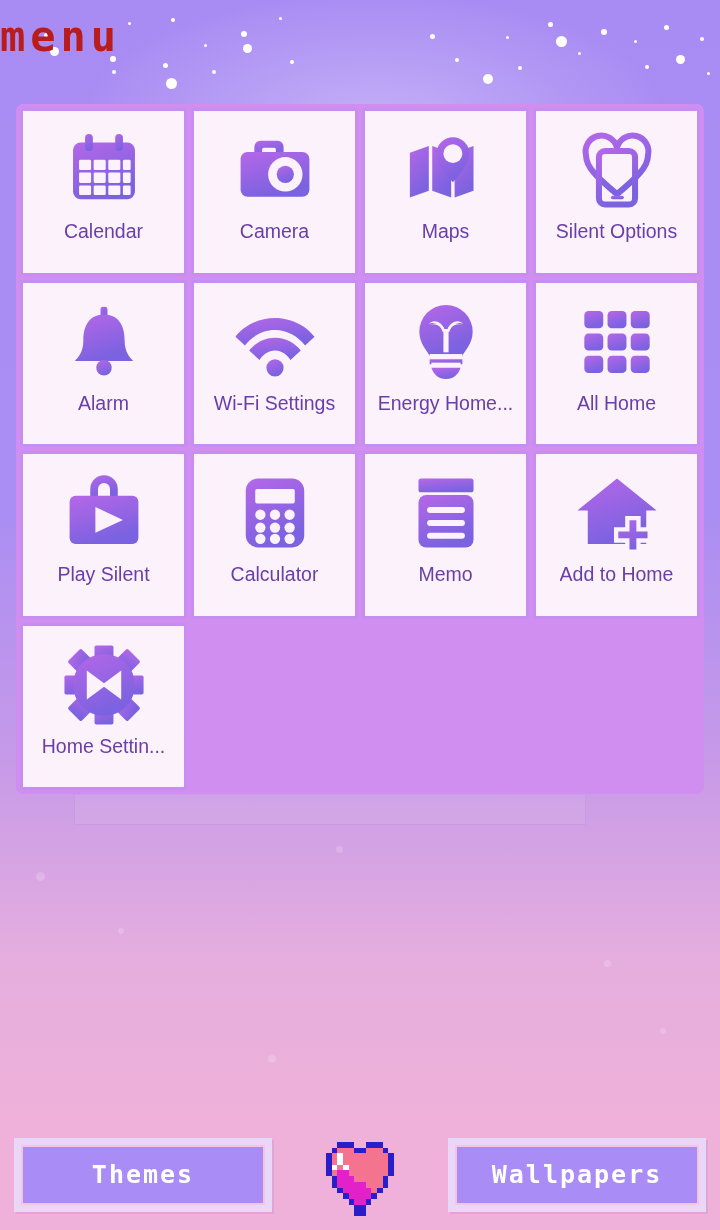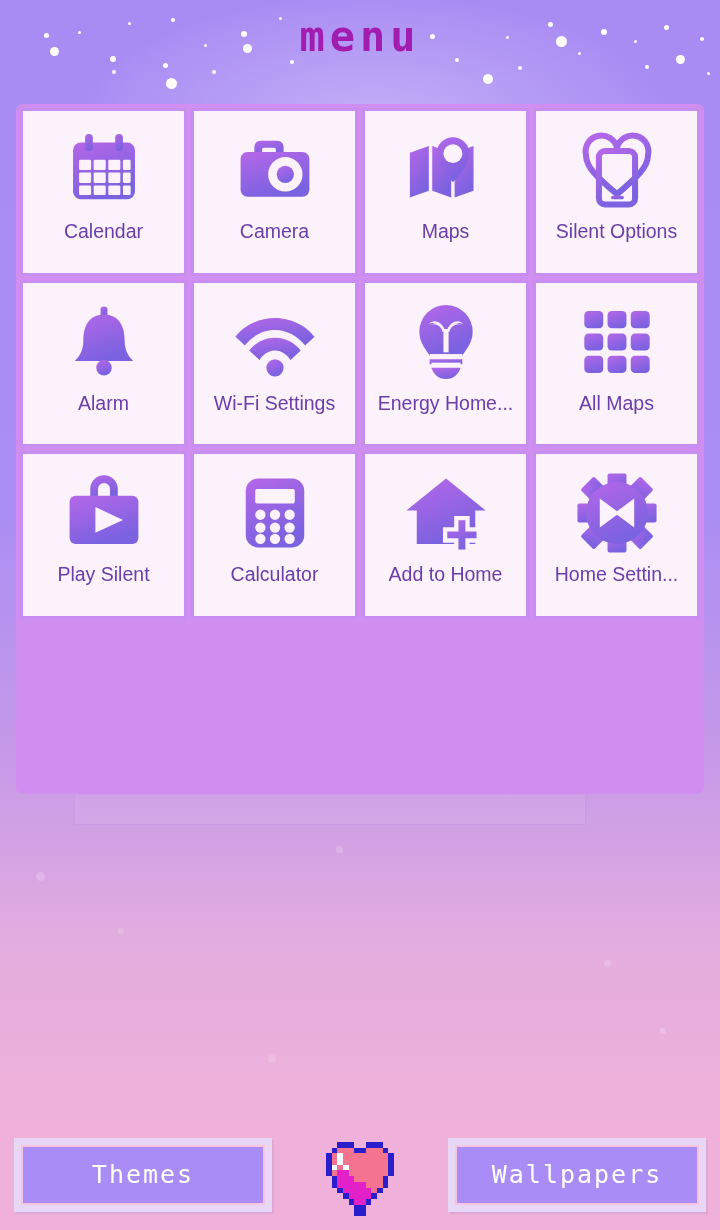--- a/index.html
+++ b/index.html
@@ -34,25 +34,25 @@
   }
   .sparkle.faint { background: rgba(255,255,255,0.18); }
 
   
   #header {
     position:absolute; left:0; top:0; width:720px; height:92px;
     z-index:4;
   }
   #menu-title {
     position:absolute; left:0; right:0; top:14px;
-    text-align:center;
+    text-align:left;
     font-family: "DejaVu Sans Mono", monospace;
     font-size:42px;
     letter-spacing:5px;
-    color:#a21caf;
+    color:#b91c1c;
     font-weight:700;
     text-transform:lowercase;
     line-height:46px;
     -webkit-font-smoothing:none;
   }
 
   
   #grid-panel {
     position:absolute;
     left:16px; top:104px;
@@ -122,20 +122,21 @@
     padding:5px;
     box-shadow: 2px 2px 0 rgba(150,110,190,0.18);
   }
   .nav-button-inner {
     width:100%; height:100%;
     background:#a98cf5;
     border:2px solid #f6c3e0;
     display:flex;
     align-items:center;
     justify-content:center;
+    font-weight:bold;
   }
   .nav-button-label {
     font-family:"DejaVu Sans Mono", monospace;
     font-size:25px;
     color:#ffffff;
     letter-spacing:2px;
     line-height:28px;
   }
   #themes-button { left:14px; width:258px; }
   #wallpapers-button { left:448px; width:258px; }
@@ -359,21 +360,21 @@
             <rect x="66" y="14" width="22" height="20" rx="5"></rect>
           <rect x="12" y="40" width="22" height="20" rx="5"></rect>
             <rect x="39" y="40" width="22" height="20" rx="5"></rect>
             <rect x="66" y="40" width="22" height="20" rx="5"></rect>
           <rect x="12" y="66" width="22" height="20" rx="5"></rect>
             <rect x="39" y="66" width="22" height="20" rx="5"></rect>
             <rect x="66" y="66" width="22" height="20" rx="5"></rect>
         </g>
       </svg>
     </div>
-    <div class="tile-label">All Maps</div>
+    <div class="tile-label">All Home</div>
   </div>
 
   <div class="tile">
     <div class="tile-icon">
       <svg viewBox="0 0 100 100">
         <defs>
             <linearGradient id="g10" x1="0" y1="0" x2="0.4" y2="1">
           <stop offset="0" stop-color="#b567e8"></stop>
               <stop offset="1" stop-color="#7a62e0"></stop>
             </linearGradient>
@@ -408,20 +409,40 @@
             <circle cx="67" cy="67" r="6"></circle>
           <circle cx="33" cy="80" r="6"></circle>
             <circle cx="50" cy="80" r="6"></circle>
             <circle cx="67" cy="80" r="6"></circle>
         </g>
       </svg>
     </div>
     <div class="tile-label">Calculator</div>
   </div>
 
+  <div class="tile">
+    <div class="tile-icon">
+      <svg viewBox="0 0 100 100">
+        <defs>
+            <linearGradient id="g14" x1="0" y1="0" x2="0.4" y2="1">
+          <stop offset="0" stop-color="#b567e8"></stop>
+              <stop offset="1" stop-color="#7a62e0"></stop>
+            </linearGradient>
+          </defs>
+        <rect x="18" y="10" width="64" height="16" rx="3" fill="url(#g14)"></rect>
+        <rect x="18" y="29" width="64" height="61" rx="9" fill="url(#g14)"></rect>
+        <g fill="#fbf2fb">
+          <rect x="28" y="43" width="44" height="7" rx="3.5"></rect>
+          <rect x="28" y="58" width="44" height="7" rx="3.5"></rect>
+          <rect x="28" y="73" width="44" height="7" rx="3.5"></rect>
+        </g>
+      </svg>
+    </div>
+    <div class="tile-label">Memo</div>
+  </div>
 
   <div class="tile">
     <div class="tile-icon">
       <svg viewBox="0 0 100 100">
         <defs>
             <linearGradient id="g15" x1="0" y1="0" x2="0.4" y2="1">
           <stop offset="0" stop-color="#b567e8"></stop>
               <stop offset="1" stop-color="#7a62e0"></stop>
             </linearGradient>
           </defs>

